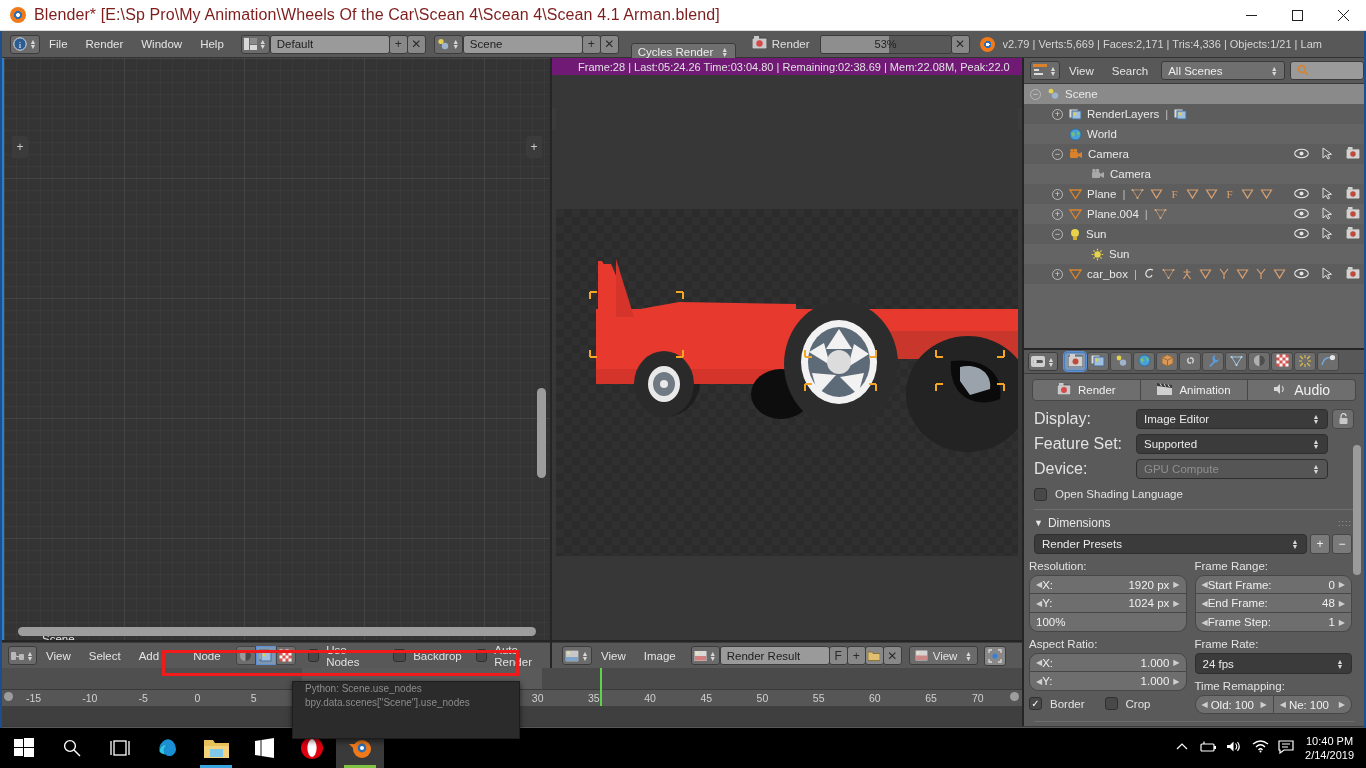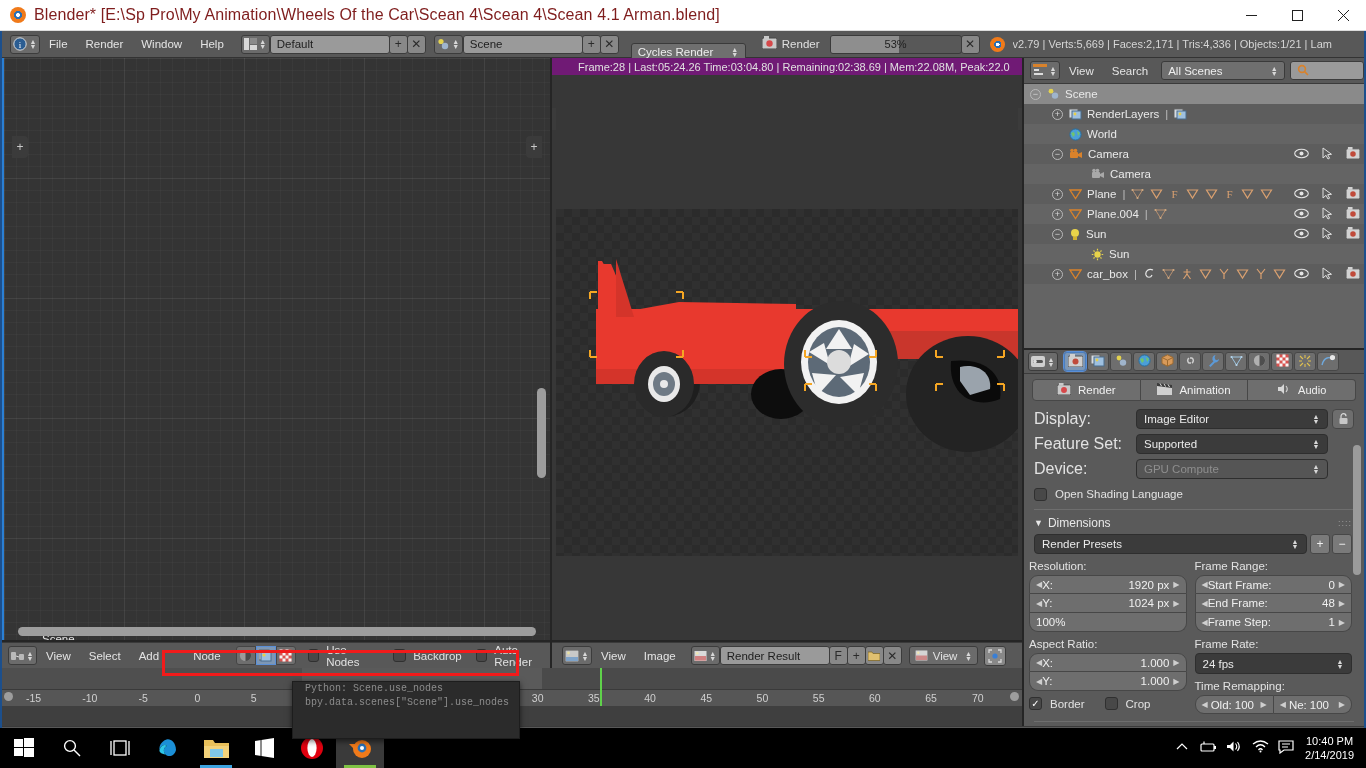--- a/index.html
+++ b/index.html
@@ -134,21 +134,21 @@
   #tl-ruler { position:absolute; left:0; top:21px; width:1020px; height:17px; background:#565656;
      border-top:1px solid #3a3a3a; }
   .tick { position:absolute; top:2px; font-size:10.5px; color:#d0d0d0; }
   #tl-bottombar { position:absolute; left:0; top:695px; width:1362px; height:26px; background:#585858;
      display:flex; align-items:center; border-top:1px solid #3a3a3a; }
 
   
   #tooltip { position:absolute; left:290px; top:650px; width:228px; height:58px;
      background:#2b2b2b; border:1px solid #1d1d1d; box-shadow:0 2px 6px rgba(0,0,0,.6); z-index:40; }
   #tooltip .t1 { font-size:11.5px; color:#f2f2f2; padding:6px 0 3px 12px; }
-  #tooltip .t2 { font-family:Liberation Mono, monospace; font-size:10px; color:#8c8c8c; padding-left:12px; line-height:14px;}
+  #tooltip .t2 { font-family:Liberation Sans, sans-serif; font-size:10px; color:#8c8c8c; padding-left:12px; line-height:14px;}
 
   
   #taskbar { position:absolute; left:0; top:728px; width:1366px; height:40px; background:#000; display:flex; align-items:center; }
   .tb-item { width:48px; height:40px; display:flex; align-items:center; justify-content:center; position:relative; }
   .tb-item.active { background:#3a3a3a; }
   .tb-underline { position:absolute; bottom:0; left:8px; width:32px; height:3px; }
   #tray { position:absolute; right:0; top:0; height:40px; display:flex; align-items:center; color:#fff; }
   .tray-ic { width:26px; text-align:center; font-size:13px; color:#fff; }
   #clock { font-size:11px; color:#fff; line-height:14px; text-align:center; padding:0 12px 0 6px;}
 </style>
@@ -224,21 +224,21 @@
             <span>▲</span>
             <span>▼</span>
           </span>
       </div>
       <div class="fieldbox" style="width:120px;">
         <span>Scene</span>
       </div>
       <div class="smallbtn">+</div>
       <div class="smallbtn">✕</div>
 
-      <div class="dropdown" style="width:115px; margin-left:12px;margin-top:16px;">
+      <div class="dropdown" style="width:105px; margin-left:12px;margin-top:16px;">
         <span>Cycles Render</span>
         <span class="updown">
             <span>▲</span>
             <span>▼</span>
           </span>
       </div>
 
       <div style="display:flex;align-items:center;margin-left:16px;">
         <span style="margin-right:5px;">
           <svg width="15" height="13" viewBox="0 0 15 13">
@@ -791,21 +791,21 @@
           </span>
           <span style="font-size:11.5px;color:#f0f0f0;">Animation</span>
         </div>
         <div style="flex:1;height:22px;background:#6e6e6e;border:1px solid #474747;border-left:none;border-radius:0 4px 4px 0;display:flex;align-items:center;justify-content:center;gap:7px;">
           <span>
             <svg width="14" height="12" viewBox="0 0 14 12">
                 <path d="M1 4 L4 4 L7 1 L7 11 L4 8 L1 8 Z" fill="#d7d7d7"></path>
                 <path d="M9 3 Q11.5 6 9 9" stroke="#d7d7d7" fill="none" stroke-width="1.1"></path>
               </svg>
           </span>
-          <span style="font-size:11px;color:#f0f0f0;">Audio</span>
+          <span style="font-size:14px;color:#f0f0f0;">Audio</span>
         </div>
       </div>
 
       <div class="prow">
         <div class="plabel">Display:</div>
         <div class="pval">
           <span>Image Editor</span>
           <span class="updown">
               <span>▲</span>
               <span>▼</span>

